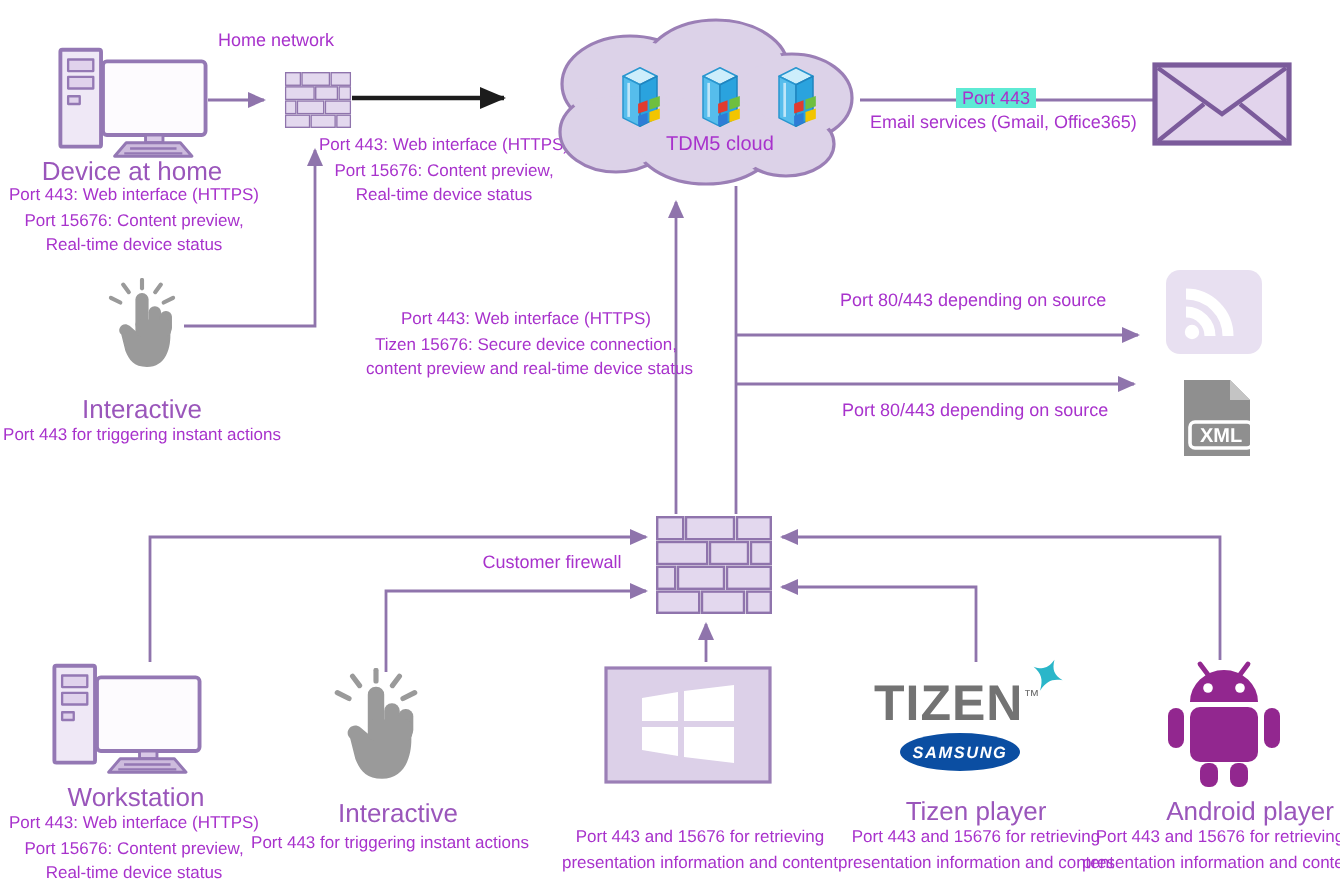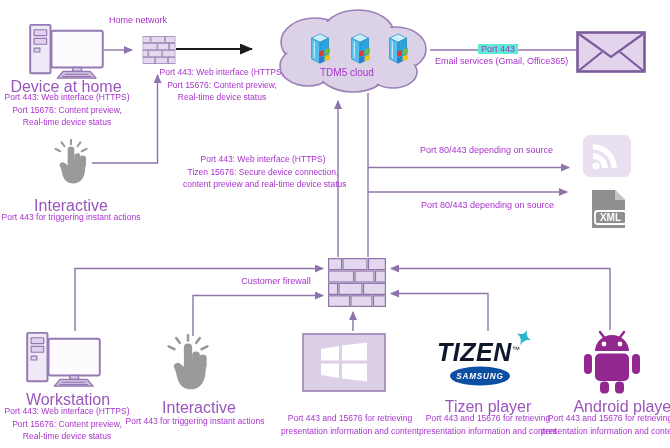--- a/index.html
+++ b/index.html
@@ -1,25 +1,25 @@
 <!DOCTYPE html>
 <html><head>
 <meta charset="utf-8">
 <style>
   html,body{margin:0;padding:0;background:#fff;}
   .canvas{position:relative;width:670px;height:448px;background:#fff;overflow:hidden;
           font-family:"Liberation Sans",sans-serif;}
   .abs{position:absolute;}
-  .title{position:absolute;text-align:center;color:#9a56bb;font-size:16px;white-space:nowrap;}
+  .title{position:absolute;text-align:center;color:#9a56bb;font-size:13px;white-space:nowrap;}
   .note{position:absolute;text-align:center;color:#a832cc;font-size:8.5px;line-height:12.5px;}
   .note div{white-space:nowrap;}
   .lbl{position:absolute;text-align:left;color:#a832cc;font-size:9px;white-space:nowrap;}
   .onwire{background:#5eead4;padding:0 3px;}
   .wires{position:absolute;left:0;top:0;}
-  .tizen-brand{position:absolute;color:#0f172a;font-weight:900;font-size:25px;letter-spacing:0.5px;white-space:nowrap;font-style:italic;}
+  .tizen-brand{position:absolute;color:#737373;font-weight:900;font-size:25px;letter-spacing:0.5px;white-space:nowrap;}
   .tizen-brand sup{font-size:8px;font-weight:400;}
 </style>
 </head>
 <body>
 
 <div class="canvas">
 
   <svg width="0" height="0" style="position:absolute" xmlns:xlink="http://www.w3.org/1999/xlink" aria-hidden="true">
     <defs>
       <symbol id="sym-computer" viewBox="0 0 80 62">
@@ -151,21 +151,21 @@
         <ellipse cx="95" cy="30" rx="34" ry="22"></ellipse>
       <ellipse cx="133" cy="45" rx="28" ry="20"></ellipse>
         <ellipse cx="45" cy="62" rx="26" ry="18"></ellipse>
       <ellipse cx="90" cy="65" rx="34" ry="21"></ellipse>
         <ellipse cx="130" cy="68" rx="22" ry="14"></ellipse>
     </g>
     <use href="#sym-server" xlink:href="#sym-server" x="44" y="28" width="26" height="34"></use>
     <use href="#sym-server" xlink:href="#sym-server" x="84" y="28" width="26" height="34"></use>
     <use href="#sym-server" xlink:href="#sym-server" x="122" y="28" width="26" height="34"></use>
   </svg>
-  <div class="lbl" style="left:320px;top:67px;width:100px;font-size:10px">TDM5 cloud</div>
+  <div class="lbl" style="left:333px;top:67px;width:100px;font-size:10px">TDM5 cloud</div>
 
   <div class="lbl onwire" style="left:478px;top:44px">Port 443</div>
   <div class="lbl" style="left:435px;top:56px;width:150px">Email services (Gmail, Office365)</div>
   <svg class="abs" style="left:576px;top:31px" width="70" height="42" viewBox="0 0 70 42">
     <rect x="1.5" y="1.5" width="67" height="39" fill="#e2d4ec" stroke="#7b5b9b" stroke-width="2.6"></rect>
     <path d="M3,3 L35,26 L67,3" fill="none" stroke="#7b5b9b" stroke-width="2.2"></path>
     <path d="M3,39.5 L26,21 M67,39.5 L44,21" fill="none" stroke="#7b5b9b" stroke-width="2.2"></path>
   </svg>
 
   <div class="lbl" style="left:420px;top:145px;width:130px">Port 80/443 depending on source</div>

